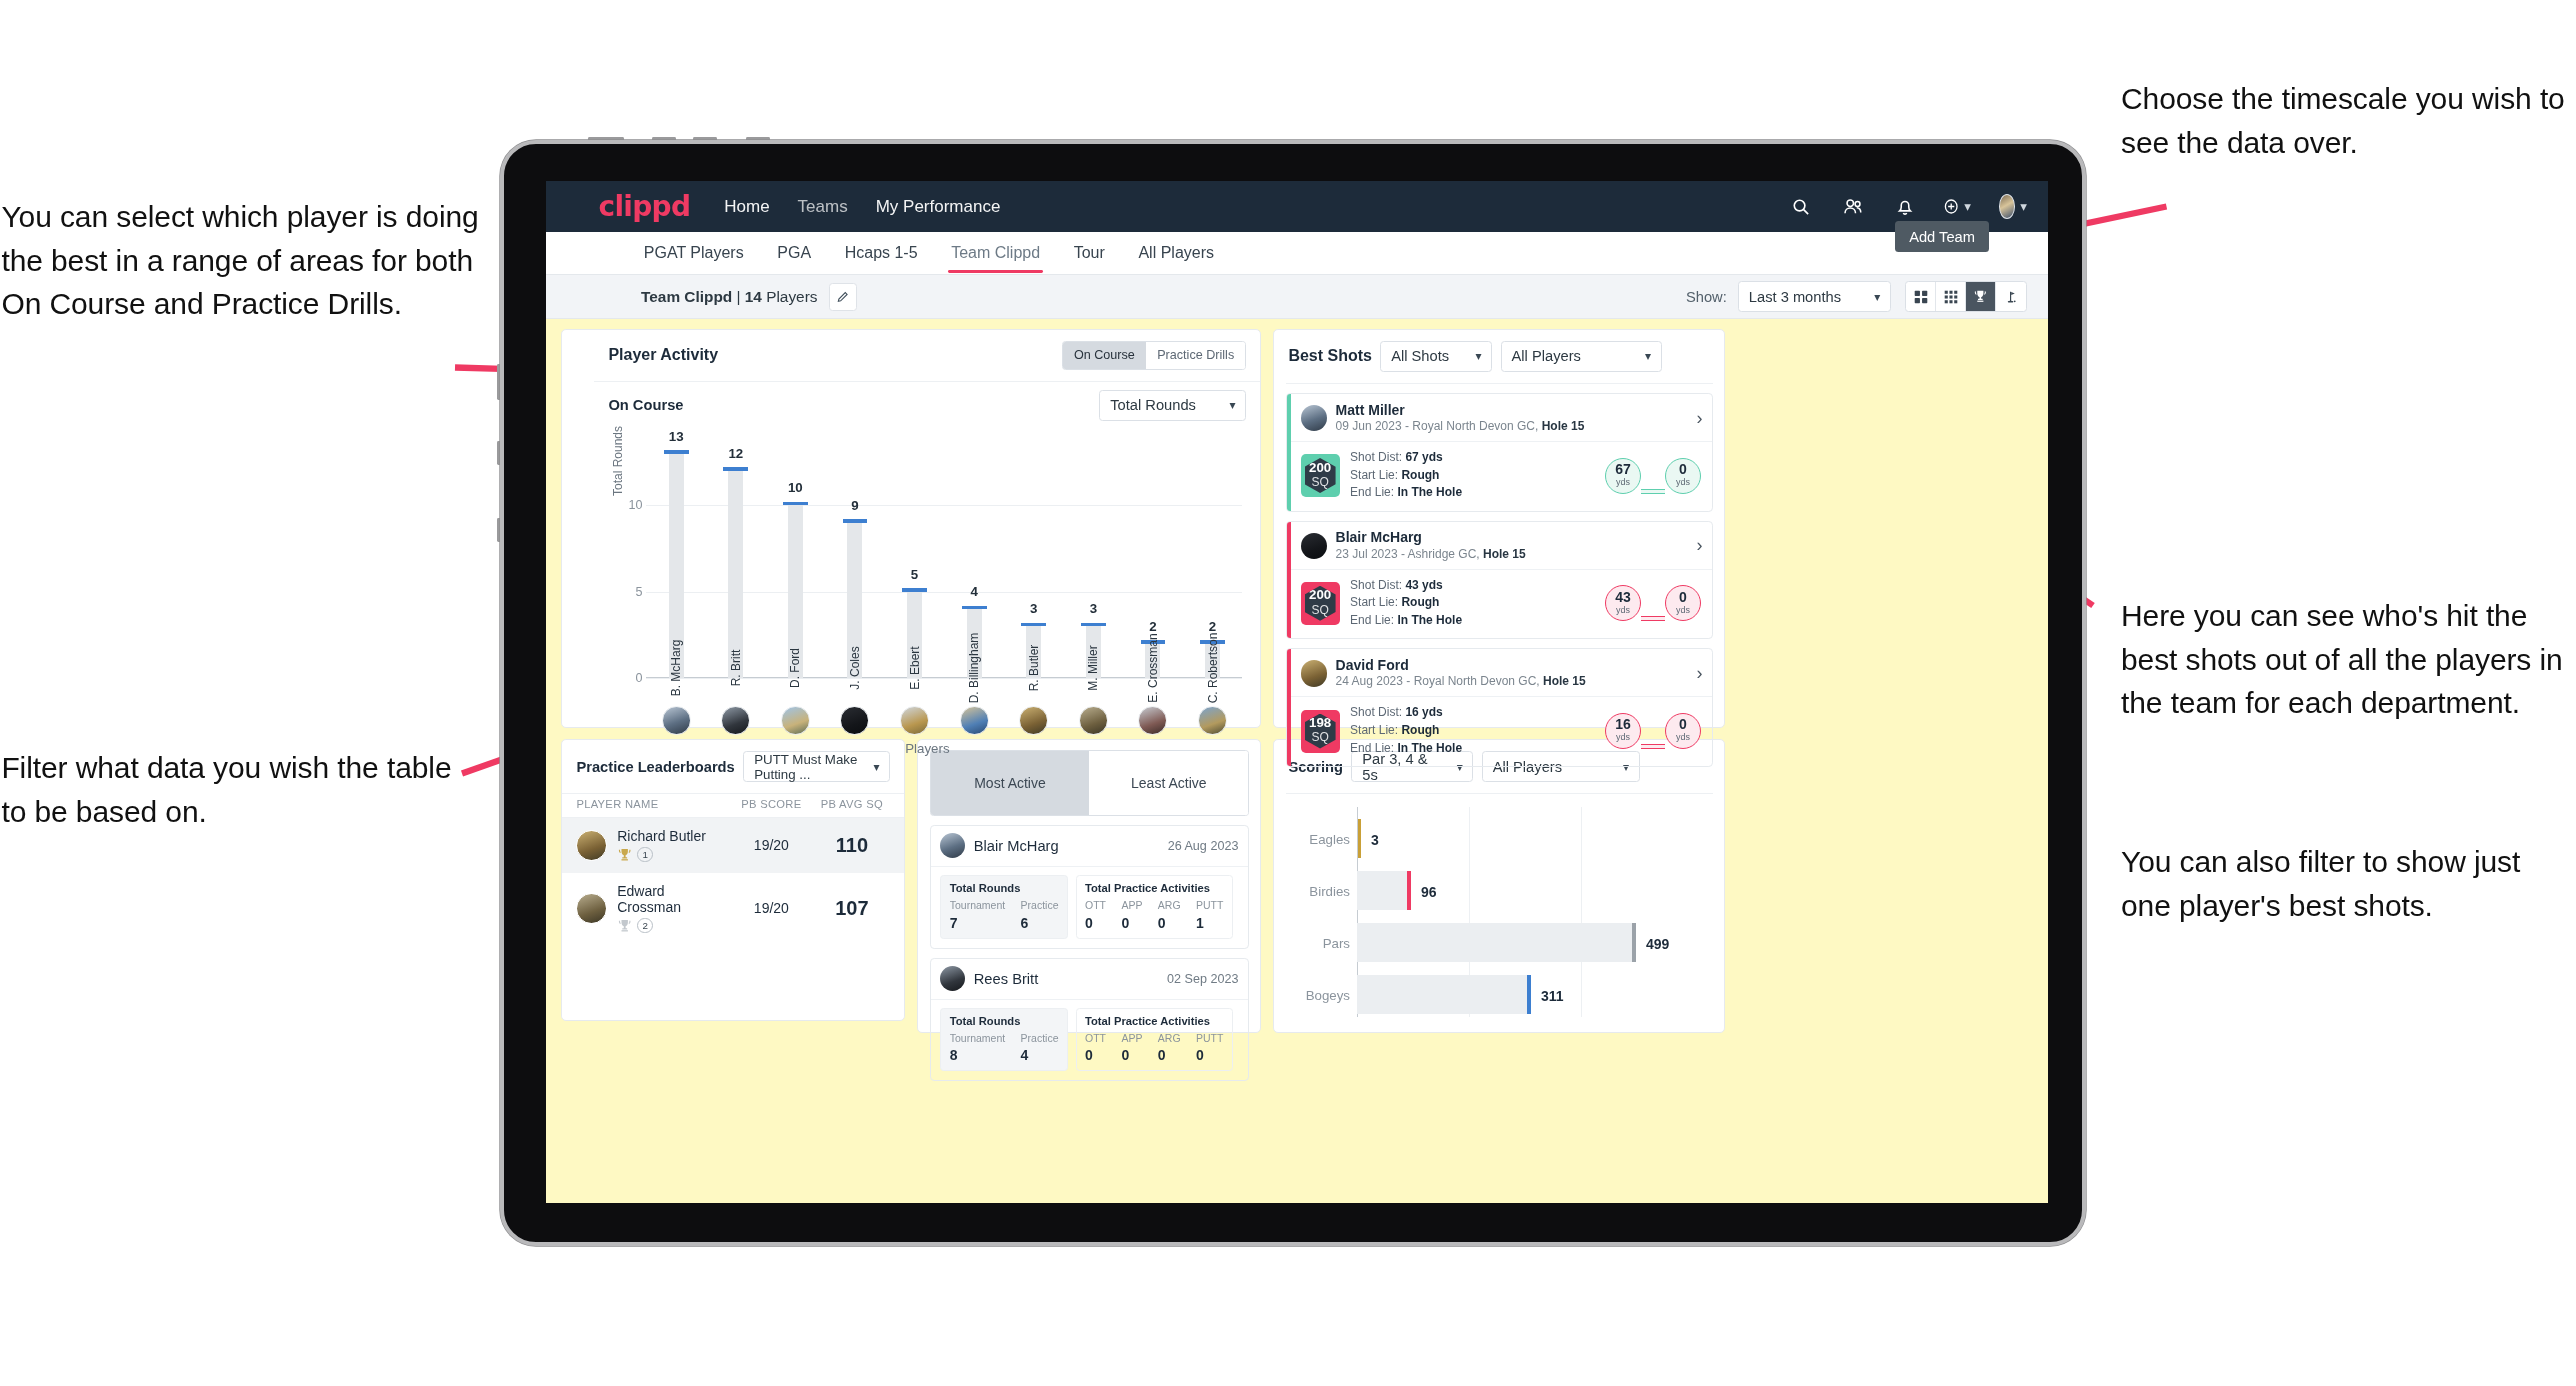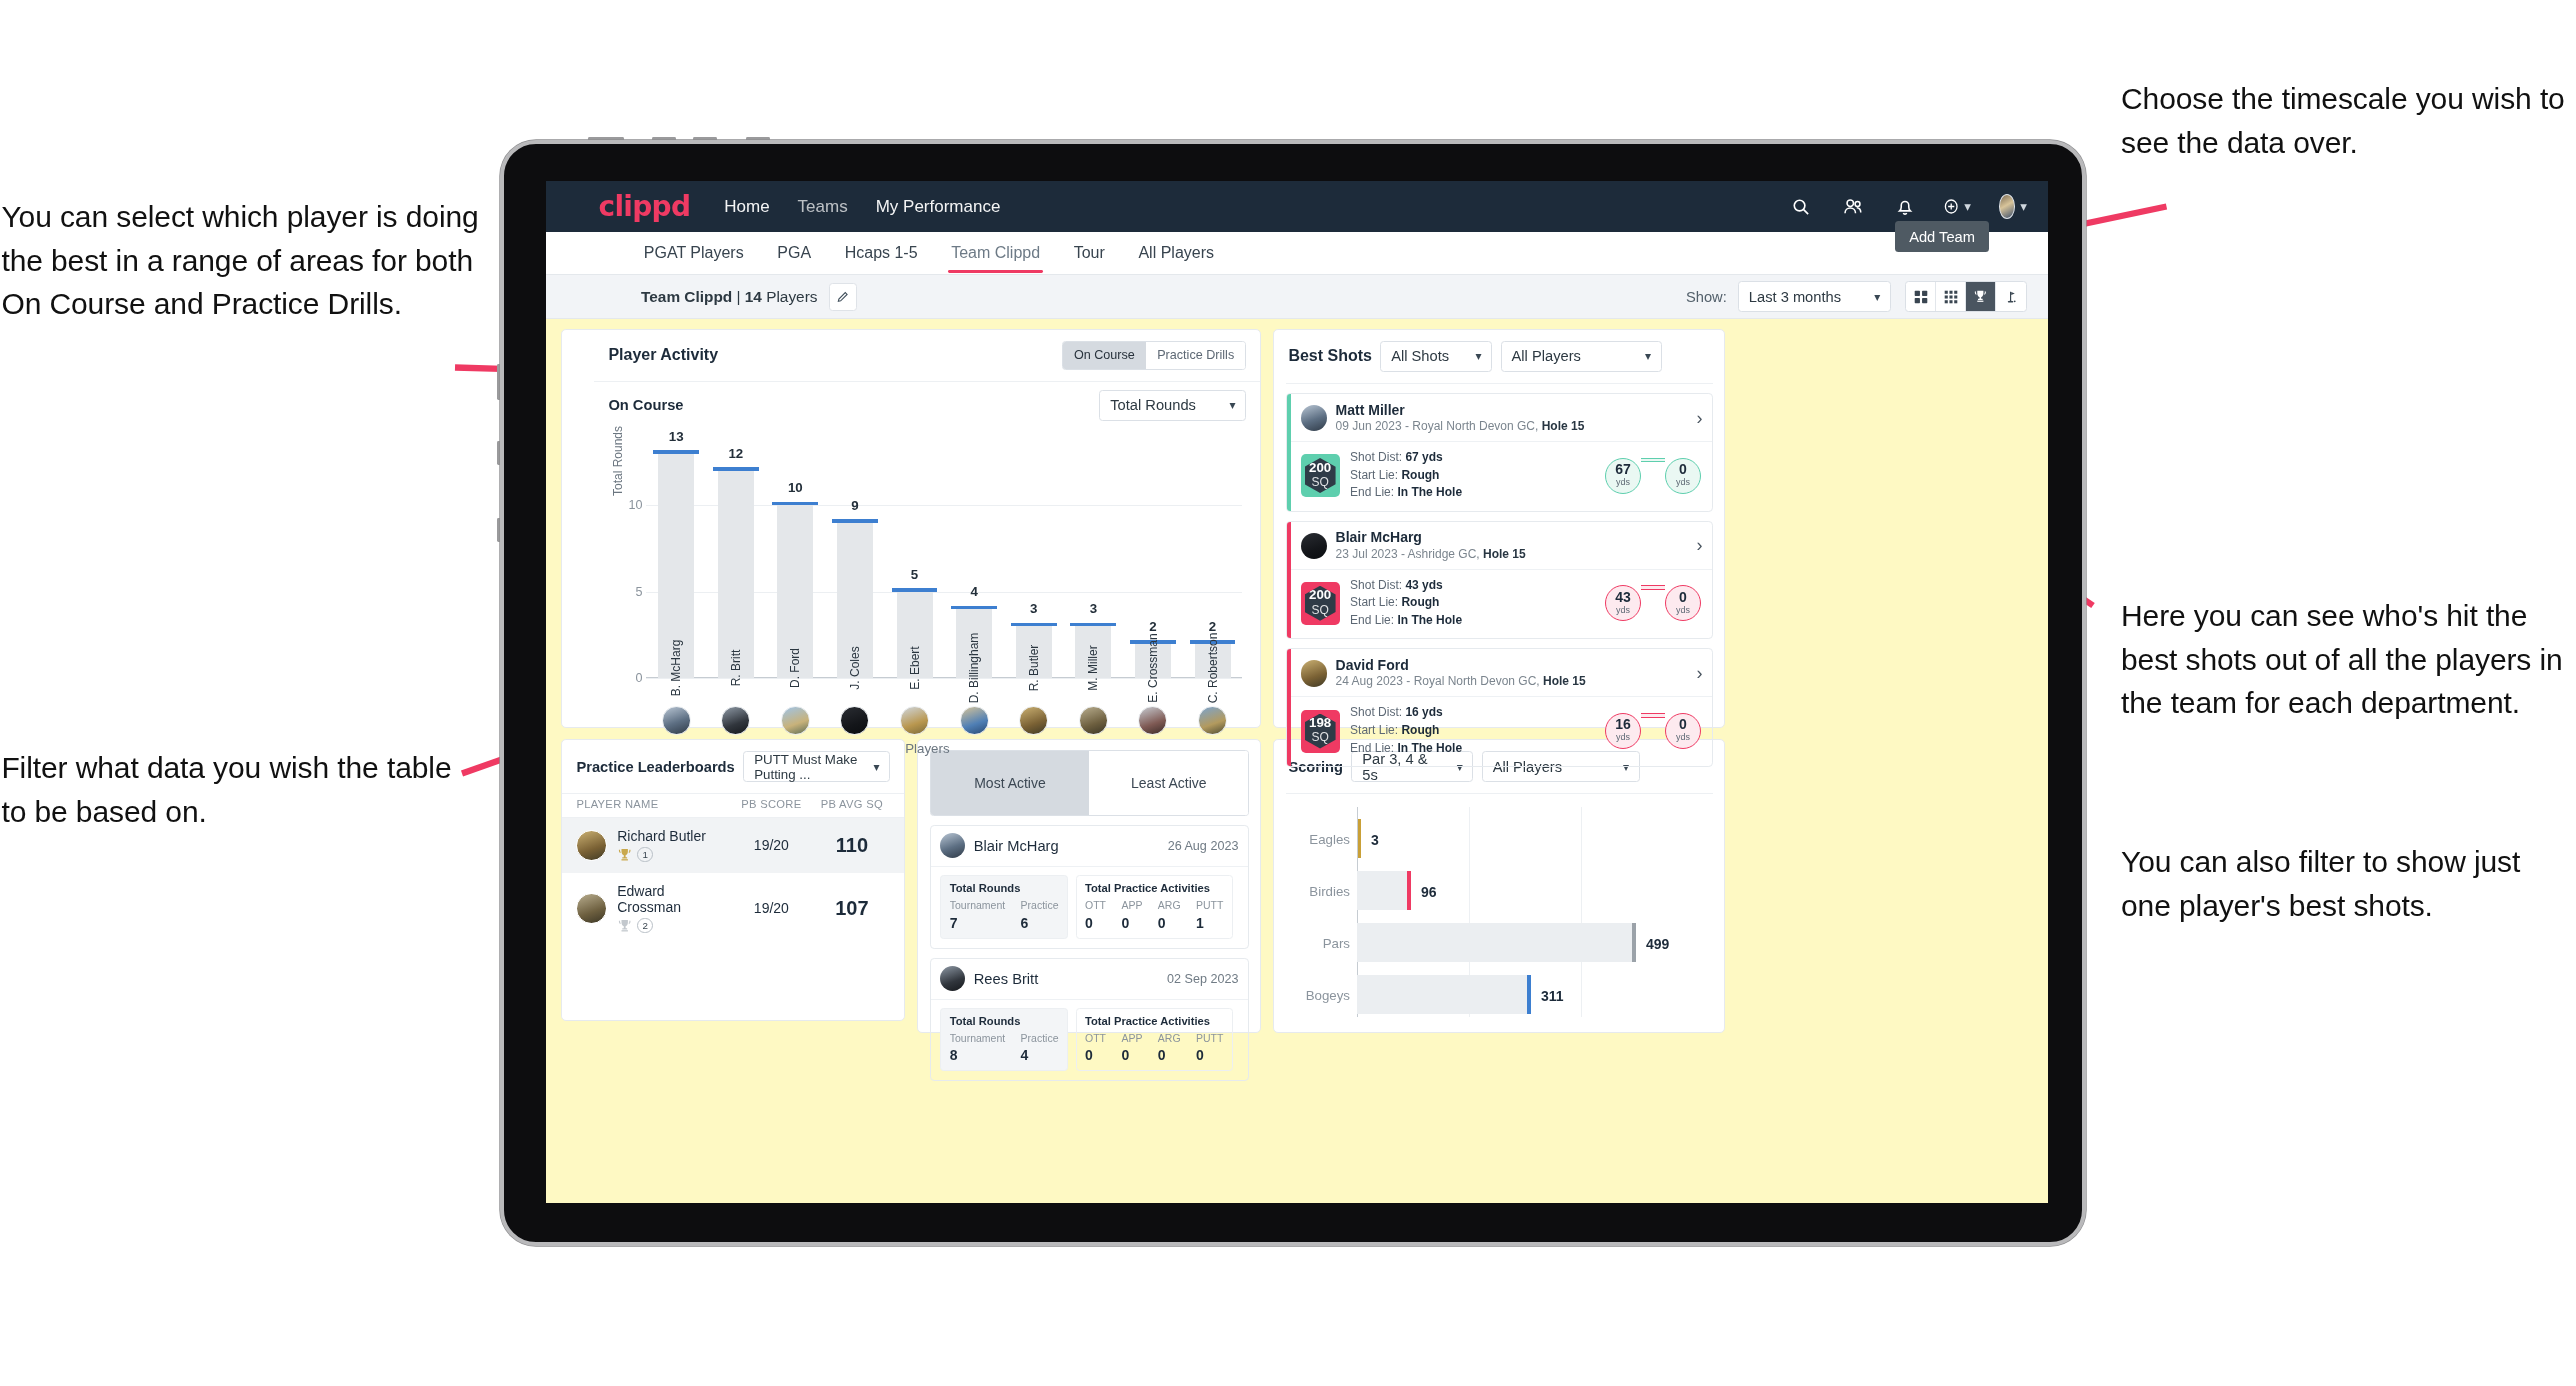--- a/index.html
+++ b/index.html
@@ -97,21 +97,21 @@
   .ylabel { position:absolute; left:-1.4px; top:67px; transform:rotate(-90deg);
             transform-origin:left top; font-size:12px; color:#6b7680; white-space:nowrap; }
   .plot { position:absolute; left:34px; right:0; top:7px; bottom:24px; }
   .gridline { position:absolute; left:0; right:0; height:0.7px; background:#eceff2; }
   .ytick { position:absolute; left:-28px; font-size:12.6px; color:#8b949d;
            transform:translateY(-50%); width:24px; text-align:right; }
   .bars { position:absolute; left:0; right:0; bottom:0; top:0; display:flex;
           align-items:flex-end; }
   .barcell { flex:1; position:relative; height:100%; display:flex;
              align-items:flex-end; justify-content:center; }
-  .bar { width:36px; background:#e4e7ea; position:relative; }
+  .bar { width:15px; background:#e4e7ea; position:relative; }
   .bar .cap { position:absolute; left:-4.9px; right:-4.9px; top:-3.5px; height:3.5px; background:#3d7fd0; }
   .bar .val { position:absolute; left:-28px; right:-28px; top:-25px; text-align:center;
               font-size:13.3px; font-weight:700; color:#232f3a; }
   .bar .name { position:absolute; bottom:2.8px; left:50%;
                transform:translateX(-50%) rotate(-90deg); transform-origin:center;
                white-space:nowrap; font-size:12px; color:#2a3640; }
   .axis0 { position:absolute; left:0; right:0; bottom:0; height:1.4px; background:#c6ccd2; }
   .avatars { display:flex; margin:4.2px 18px 0 52px; }
   .avcell { flex:1; display:flex; justify-content:center; }
   .av { width:29px; height:29px; border-radius:50%; border:1.4px solid #eceff2; }
@@ -133,21 +133,21 @@
                border-top:0.7px solid #eef1f4; }
   .hexbox { width:39px; height:43px; border-radius:4.9px; display:flex;
             align-items:center; justify-content:center; flex:none; }
   .hex { width:31px; height:35px; background:#2f3b47; color:#fff;
          clip-path:polygon(50% 0,100% 25%,100% 75%,50% 100%,0 75%,0 25%);
          display:flex; flex-direction:column; align-items:center; justify-content:center; }
   .hex .n { font-size:13.3px; font-weight:700; line-height:1; }
   .hex .u { font-size:12px; opacity:.85; line-height:1.4; }
   .shot-lines { margin-left:10.5px; font-size:12px; color:#5d6874; line-height:1.48; }
   .shot-lines b { color:#1d2b3a; }
-  .dumbbell { margin-left:auto; display:flex; align-items:flex-start; }
+  .dumbbell { margin-left:auto; display:flex; align-items:flex-end; }
   .dbcirc { width:36px; height:36px; border-radius:50%; display:flex; flex-direction:column;
             align-items:center; justify-content:center; border:1.4px solid; }
   .dbcirc .n { font-size:14px; font-weight:700; color:#1d2b3a; line-height:1; }
   .dbcirc .u { font-size:9px; color:#5d6874; line-height:1.5; }
   .dbbar { width:24px; height:4.9px; }
 
   
   #pl { width:344px; height:282px; }
   #ma { width:344px; height:294px; }
   #sc { width:452px; height:294px; }

